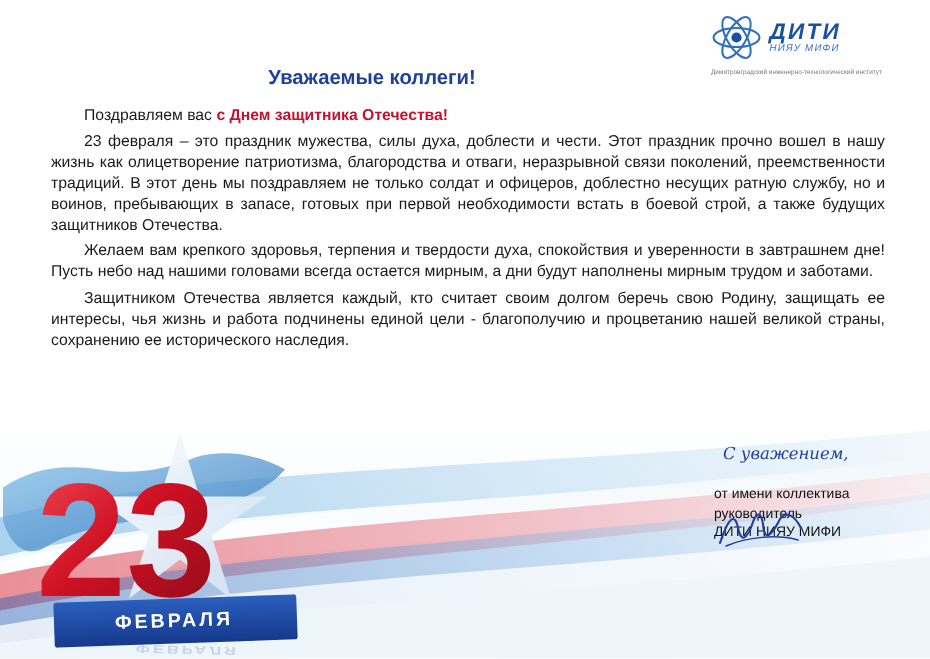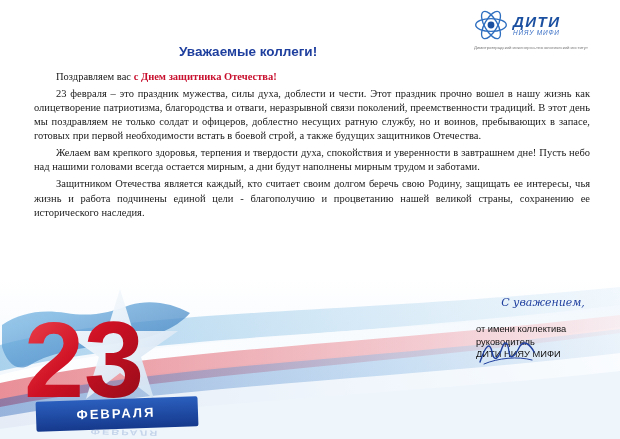--- a/index.html
+++ b/index.html
@@ -78,21 +78,20 @@
     left: 34px;
     width: 556px;
     font-size: 10.5px;
     line-height: 1.34;
     color: #1a1a1a;
     text-align: justify;
   }
   .letter-body p {
     margin: 0 0 3px 0;
     text-indent: 22px;
-    font-family: Liberation Serif, serif;
   }
   .letter-body p.lead {
     text-indent: 22px;
   }
   .accent-red {
     color: #c8102e;
     font-weight: bold;
   }
   
   .sign-block {
@@ -101,21 +100,20 @@
     top: 296px;
     width: 160px;
     text-align: left;
   }
   .sign-regards {
     font-family: "DejaVu Serif", serif;
     font-style: italic;
     font-size: 11px;
     color: #1f3f9e;
     margin-left: 38px;
-    text-align: center;
   }
   .sign-lines {
     margin-top: 14px;
     font-size: 9.3px;
     color: #111111;
     line-height: 1.35;
     margin-left: 32px;
   }
   .sign-scribble {
     position: absolute;

